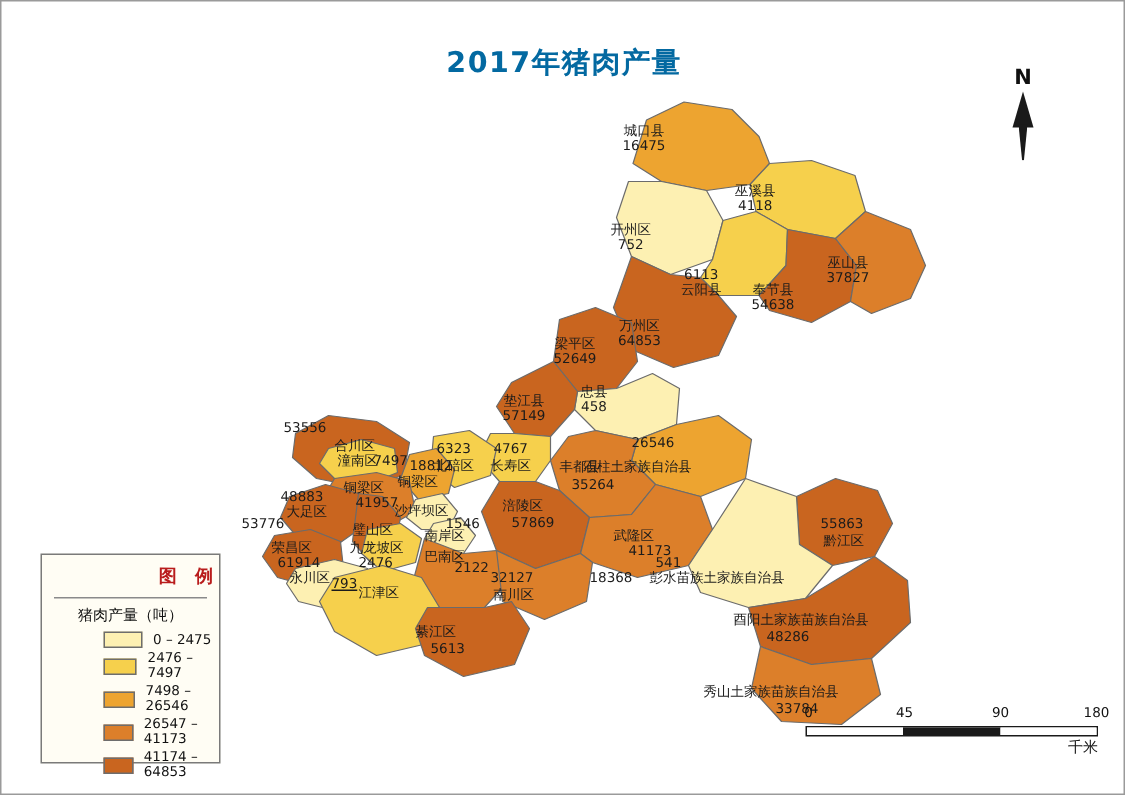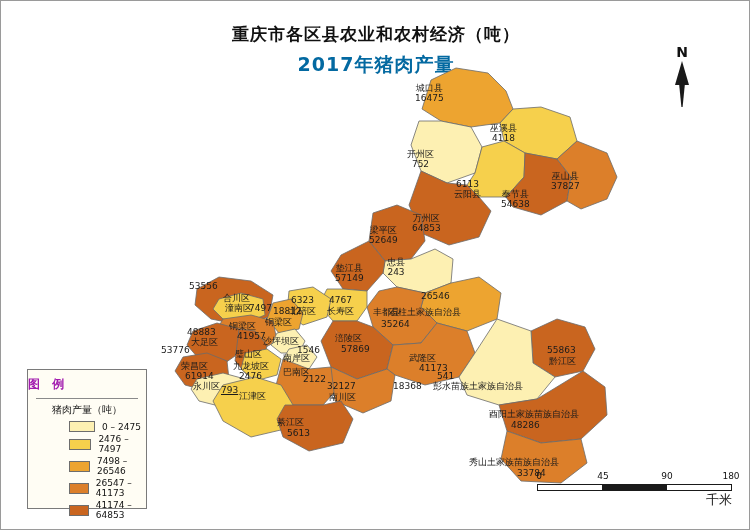--- a/index.html
+++ b/index.html
@@ -50,42 +50,41 @@
     pointer-events:none;
   }
   .label .nm{display:block;font-size:9px;}
   .label .vl{display:block;font-size:9px;}
   
   #legend{
     position:absolute;left:26px;top:368px;width:120px;height:140px;
     background:#fffdf4;border:1px solid #7a7a7a;box-sizing:border-box;
   }
   #legend .lg-title{
-    text-align:left;font-size:12px;font-weight:bold;color:#a21caf;margin-top:6px;letter-spacing:4px;
+    text-align:right;font-size:12px;font-weight:bold;color:#b91c1c;margin-top:6px;letter-spacing:4px;
   }
   #legend .lg-rule{height:1px;background:#8a8a8a;margin:5px 8px 4px;}
   #legend .lg-sub{text-align:center;font-size:10px;color:#111;margin-bottom:4px;}
   #legend .lg-row{display:flex;align-items:center;margin:2px 0 2px 9px;padding-left:32px;}
   #legend .sw{width:26px;height:11px;border:1px solid #6d6d6d;box-sizing:border-box;}
   #legend .lb{font-size:9px;color:#111;margin-left:7px;}
   
   #scalebar{position:absolute;left:536px;top:470px;width:195px;height:34px;}
   #scalebar .ticks{position:relative;height:12px;}
   #scalebar .ticks span{position:absolute;top:0;font-size:9px;color:#111;transform:translateX(-50%);}
   #scalebar .bar{position:relative;height:7px;margin-top:1px;border:1px solid #1a1a1a;box-sizing:border-box;display:flex;}
   #scalebar .bar div{flex:1;height:100%;}
-  #scalebar .unit{position:absolute;right:0;top:20px;font-size:13px;color:#111;}
+  #scalebar .unit{position:absolute;right:0;top:20px;font-size:10px;color:#111;}
 </style>
 </head>
 <body>
 
 <div id="map-frame">
 
   <div class="title-block">
-    <div class="title-main">重庆市各区县农业和农村经济（吨）</div>
     <div class="title-sub">2017年猪肉产量</div>
   </div>
 
   <div id="north-arrow">
     <div class="n-letter">N</div>
     <div class="n-shape">
       <div class="tri"></div>
         <div class="stem"></div>
     </div>
   </div>
@@ -193,21 +192,21 @@
     <div class="label" style="left:411px;top:212px;">
         <span class="nm">万州区</span>
         <span class="vl">64853</span>
       </div>
     <div class="label" style="left:368px;top:224px;">
         <span class="nm">梁平区</span>
         <span class="vl">52649</span>
       </div>
     <div class="label" style="left:386px;top:256px;">
         <span class="nm">忠县</span>
-        <span class="vl">243</span>
+        <span class="vl">458</span>
       </div>
     <div class="label" style="left:334px;top:262px;">
         <span class="nm">垫江县</span>
         <span class="vl">57149</span>
       </div>
     <div class="label" style="left:388px;top:306px;">
         <span class="nm">石柱土家族自治县</span>
       </div>
     <div class="label" style="left:420px;top:290px;">
         <span class="vl">26546</span>

